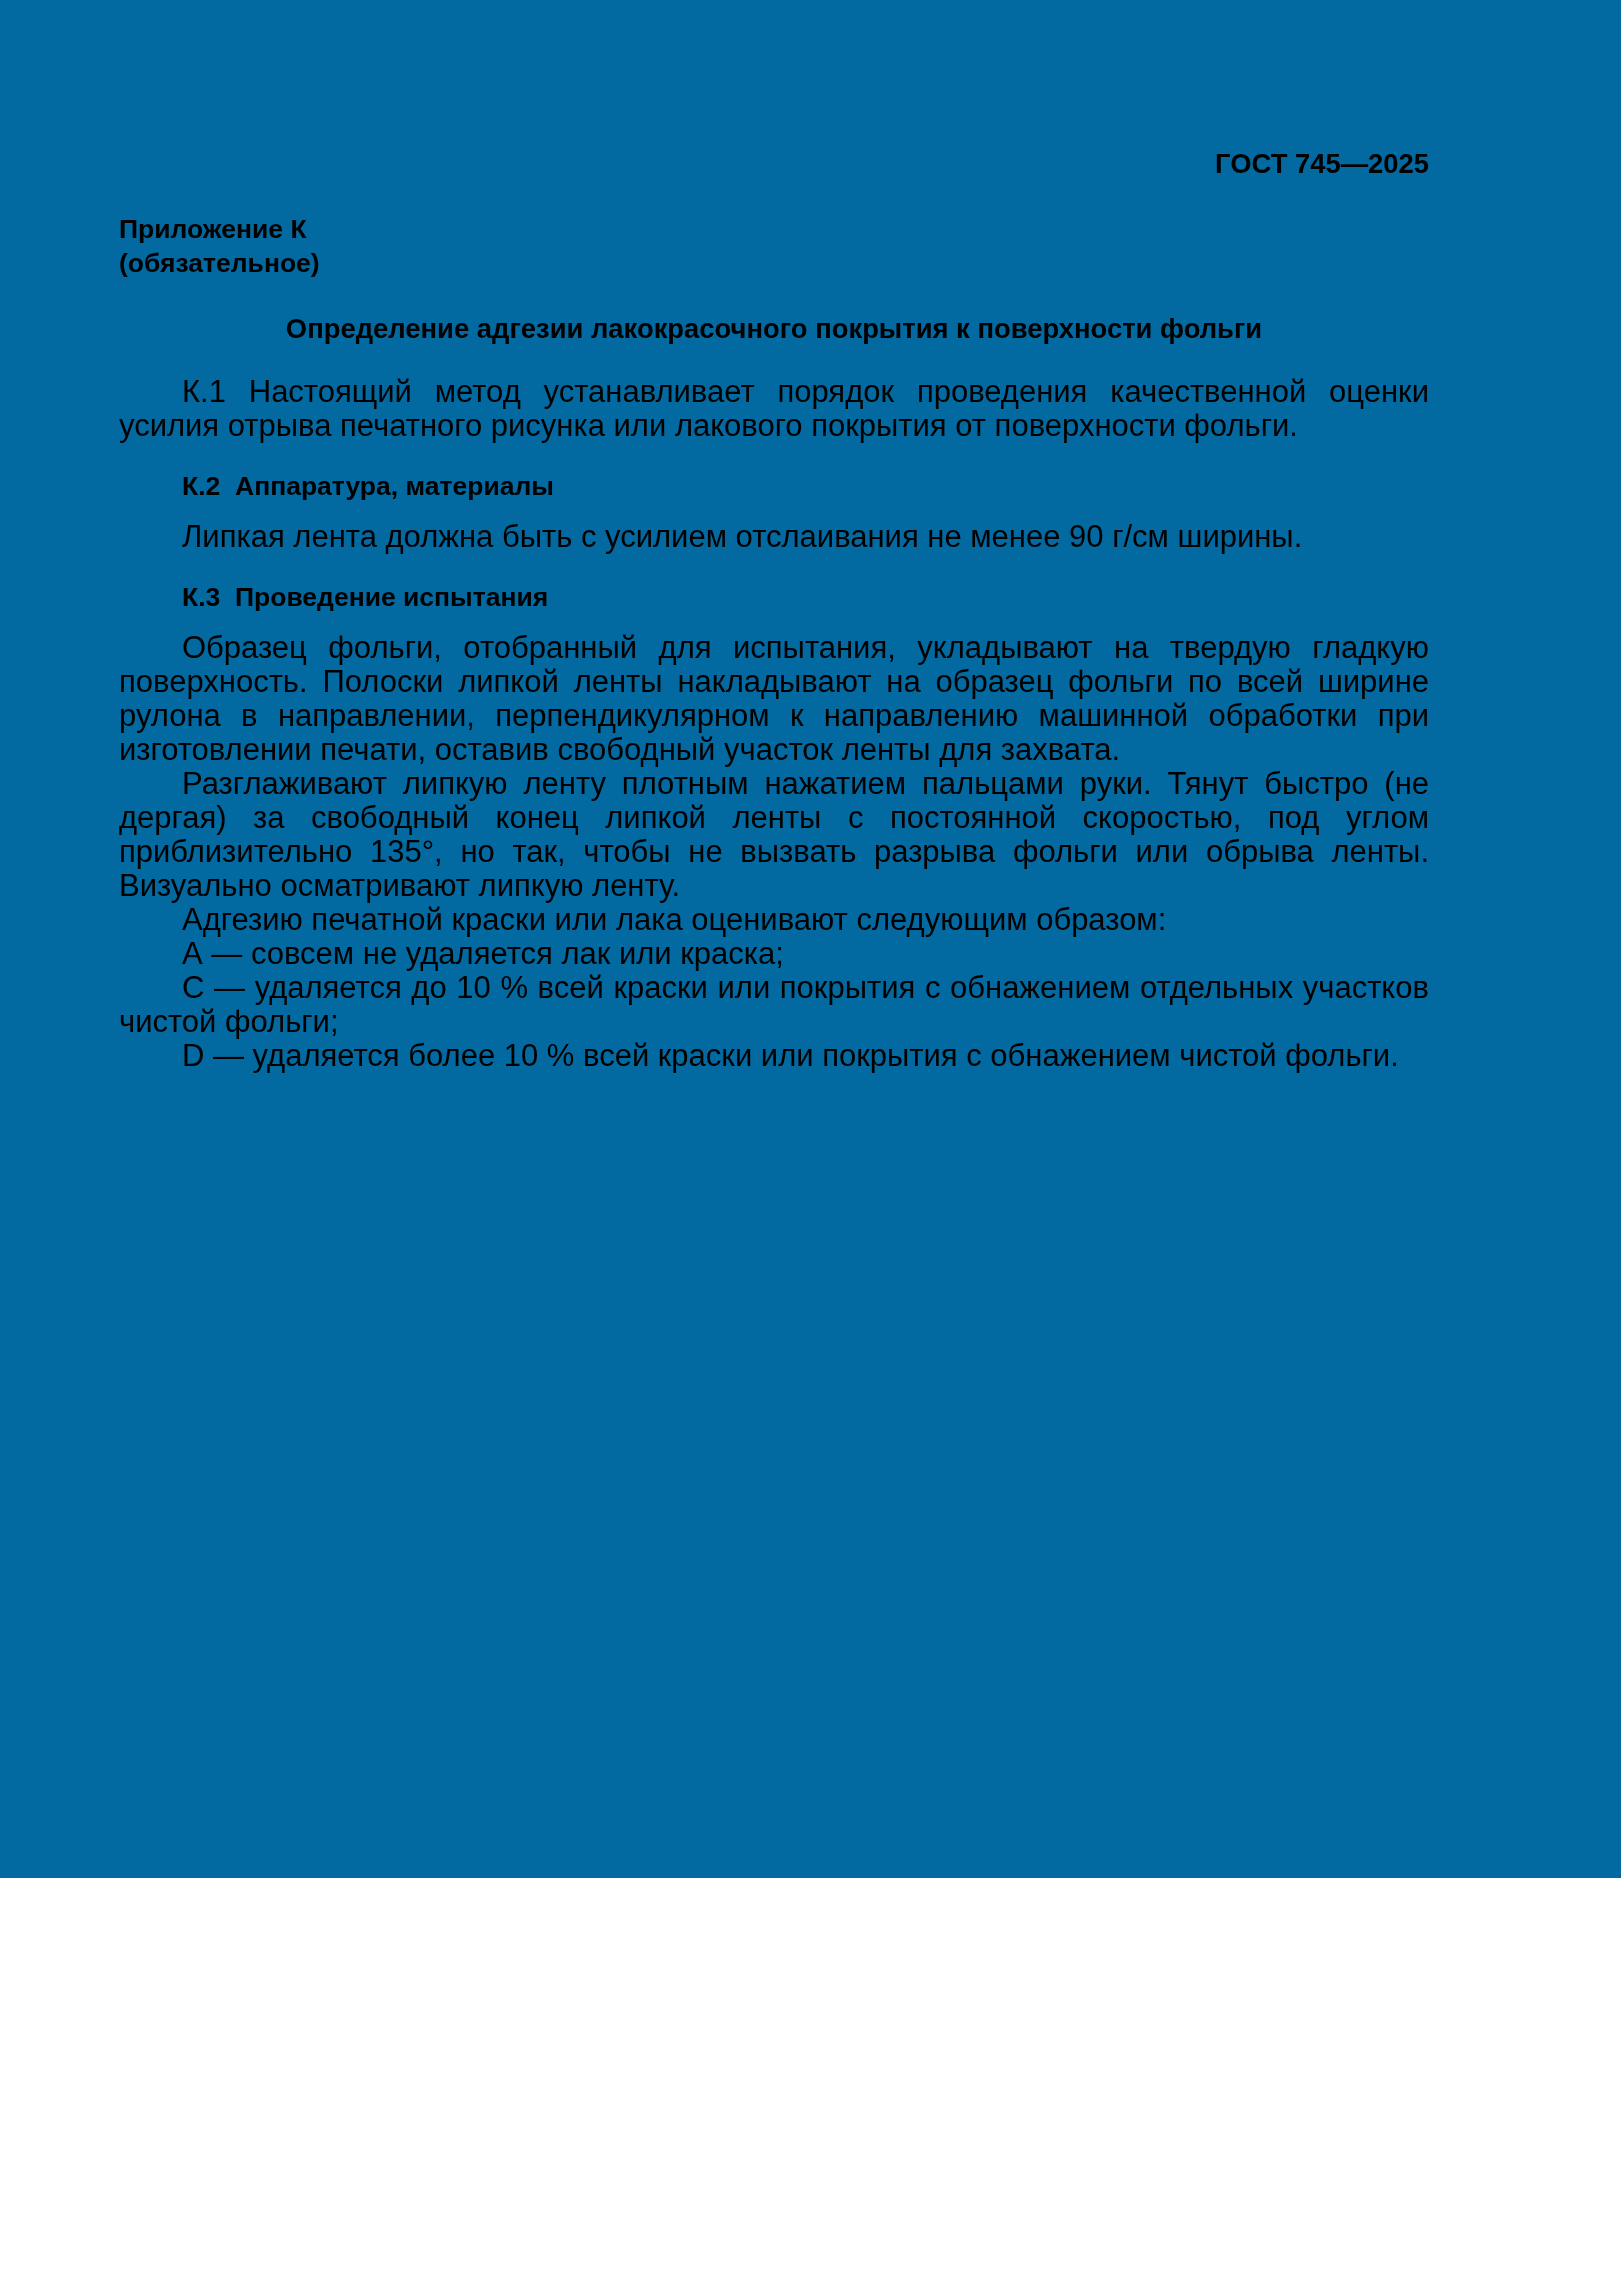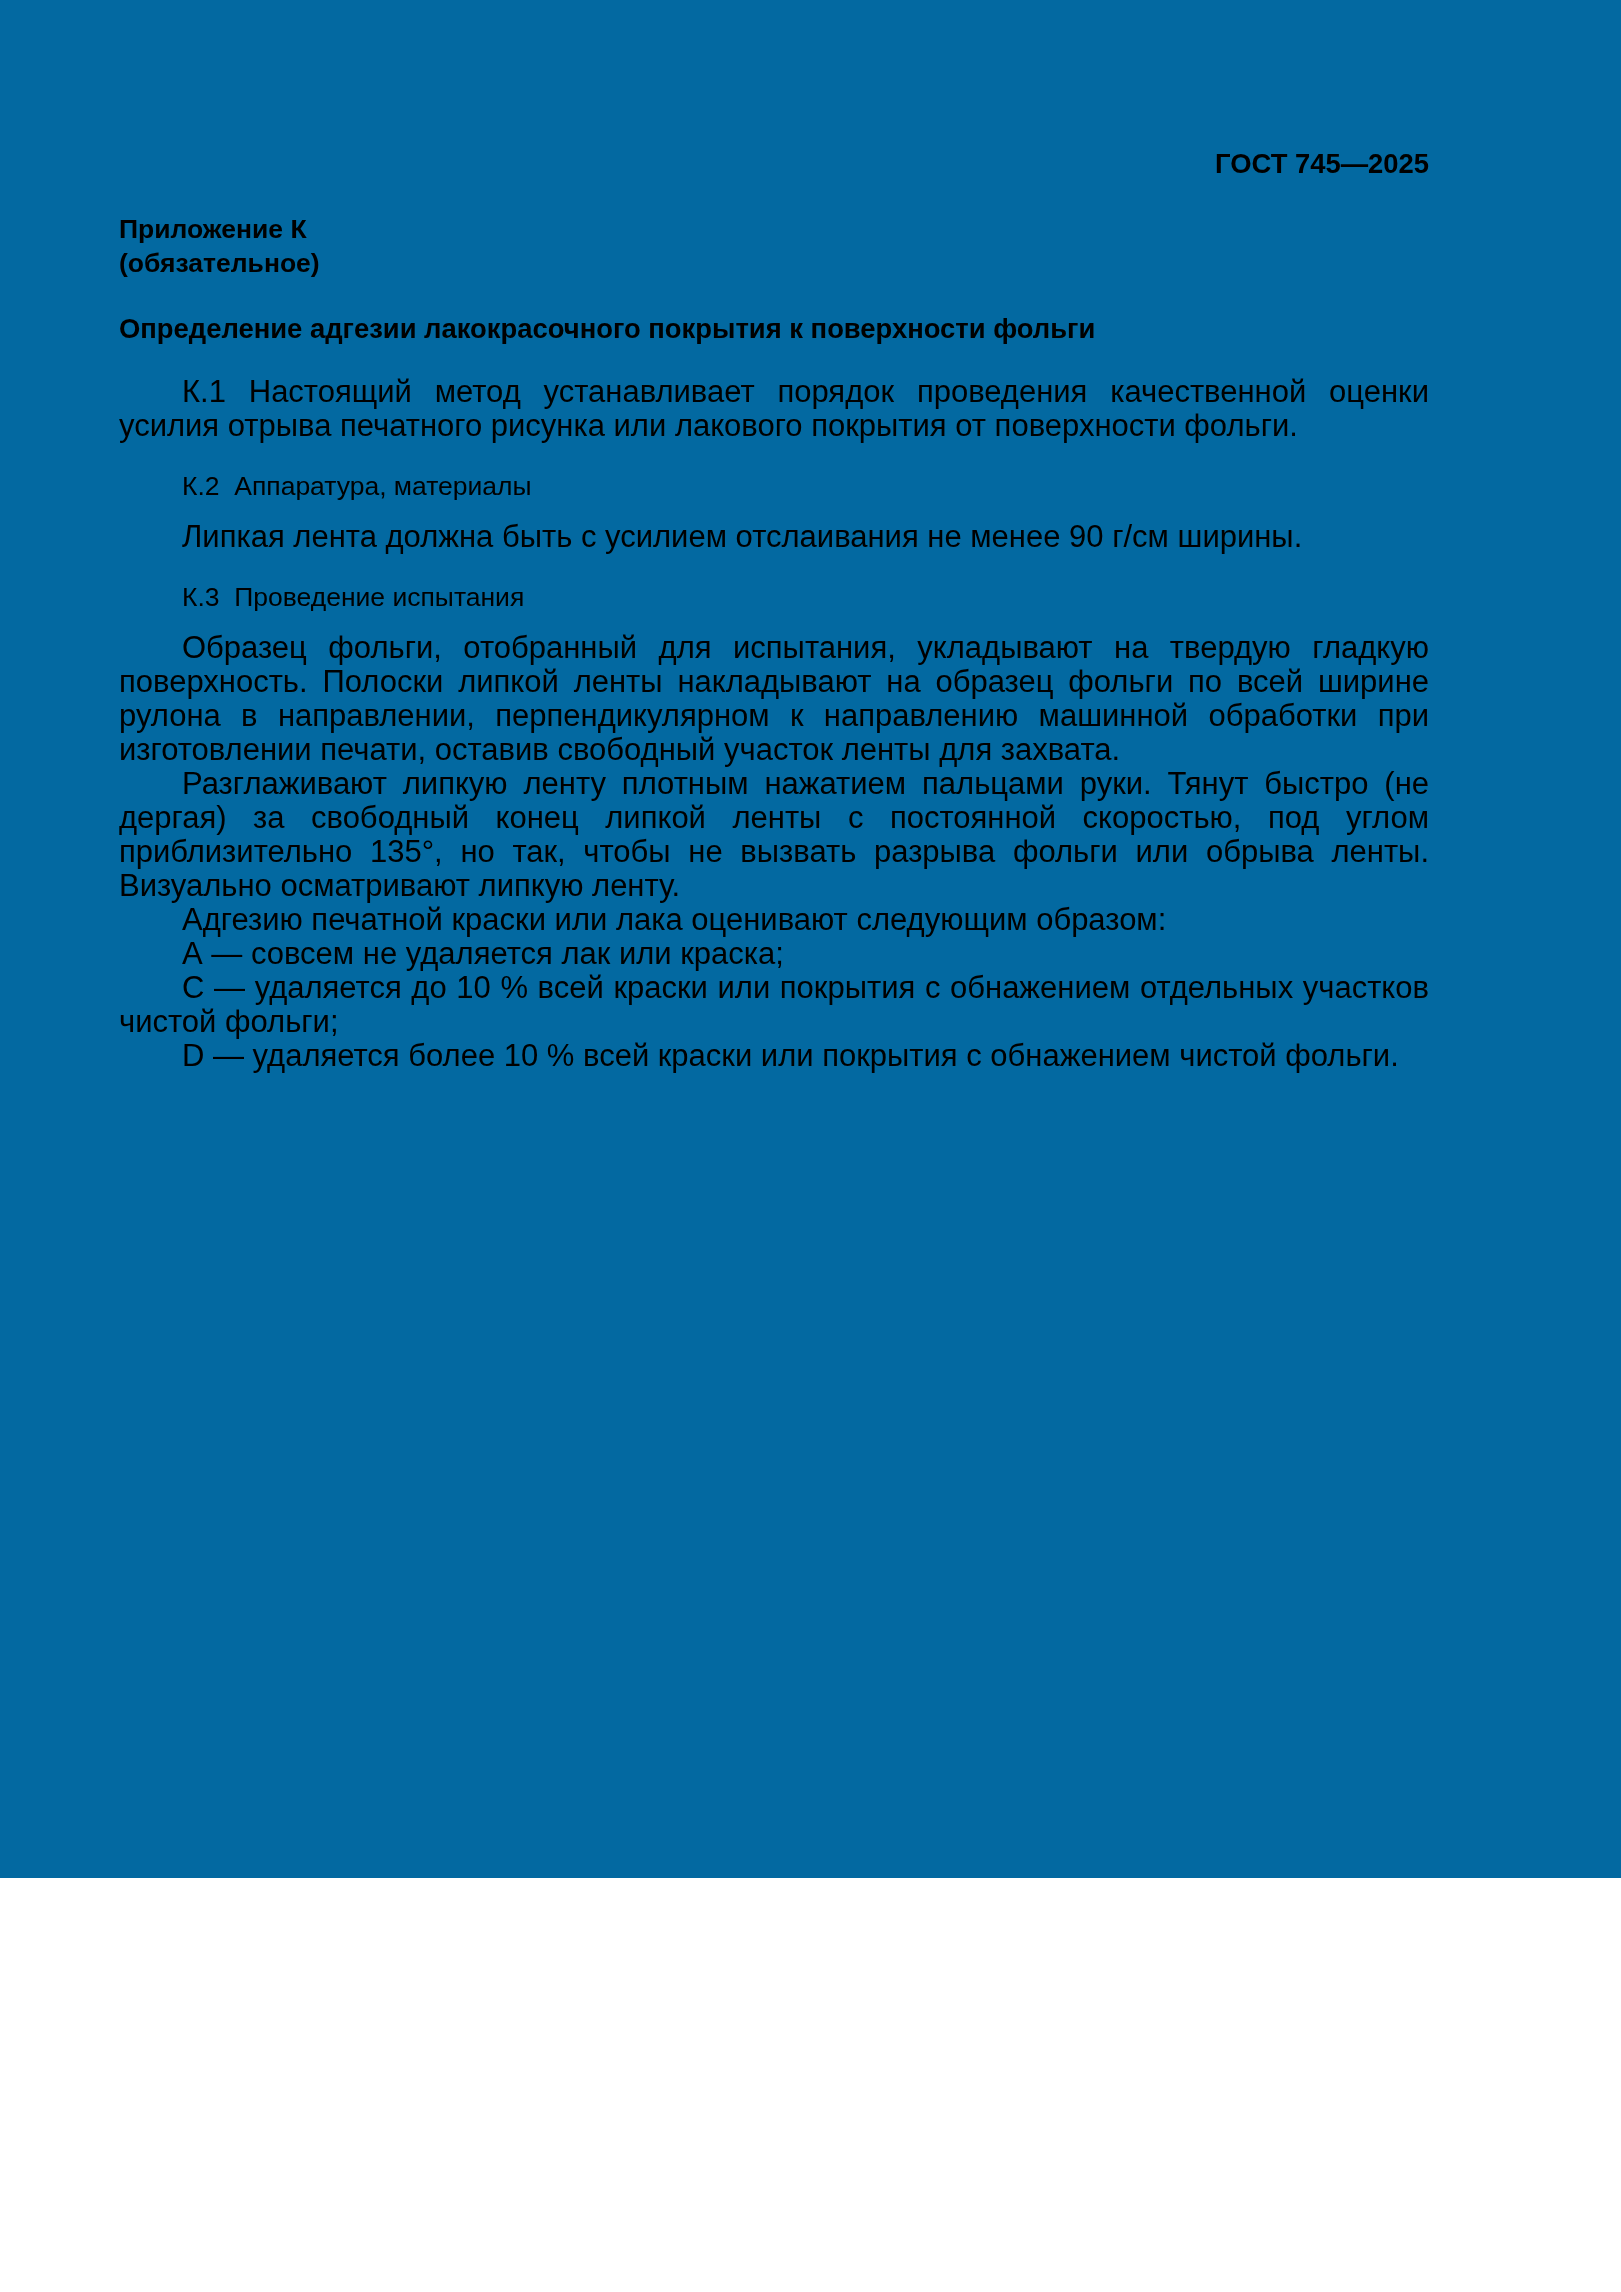--- a/index.html
+++ b/index.html
@@ -26,37 +26,38 @@
     margin: 0 0 31px 0;
   }
   .appendix-name,
   .appendix-kind {
     font-weight: bold;
     font-size: 26.5px;
     line-height: 34px;
     margin: 0;
   }
   .main-title {
+    text-align: center;
     font-weight: bold;
     font-size: 27.4px;
     line-height: 35px;
     margin: 31px 0 0 0;
   }
   .p {
     font-size: 31px;
     line-height: 34px;
     text-align: justify;
     text-indent: 63px;
     margin: 0;
   }
   .first-after-title {
     margin-top: 29px;
   }
   .heading {
-    font-weight: normal;
+    font-weight: bold;
     font-size: 26.5px;
     line-height: 34px;
     text-indent: 63px;
     text-align: left;
     white-space: pre-wrap;
     margin: 25.5px 0 17.6px 0;
   }
   .page-number {
     position: absolute;
     top: 1944px;

